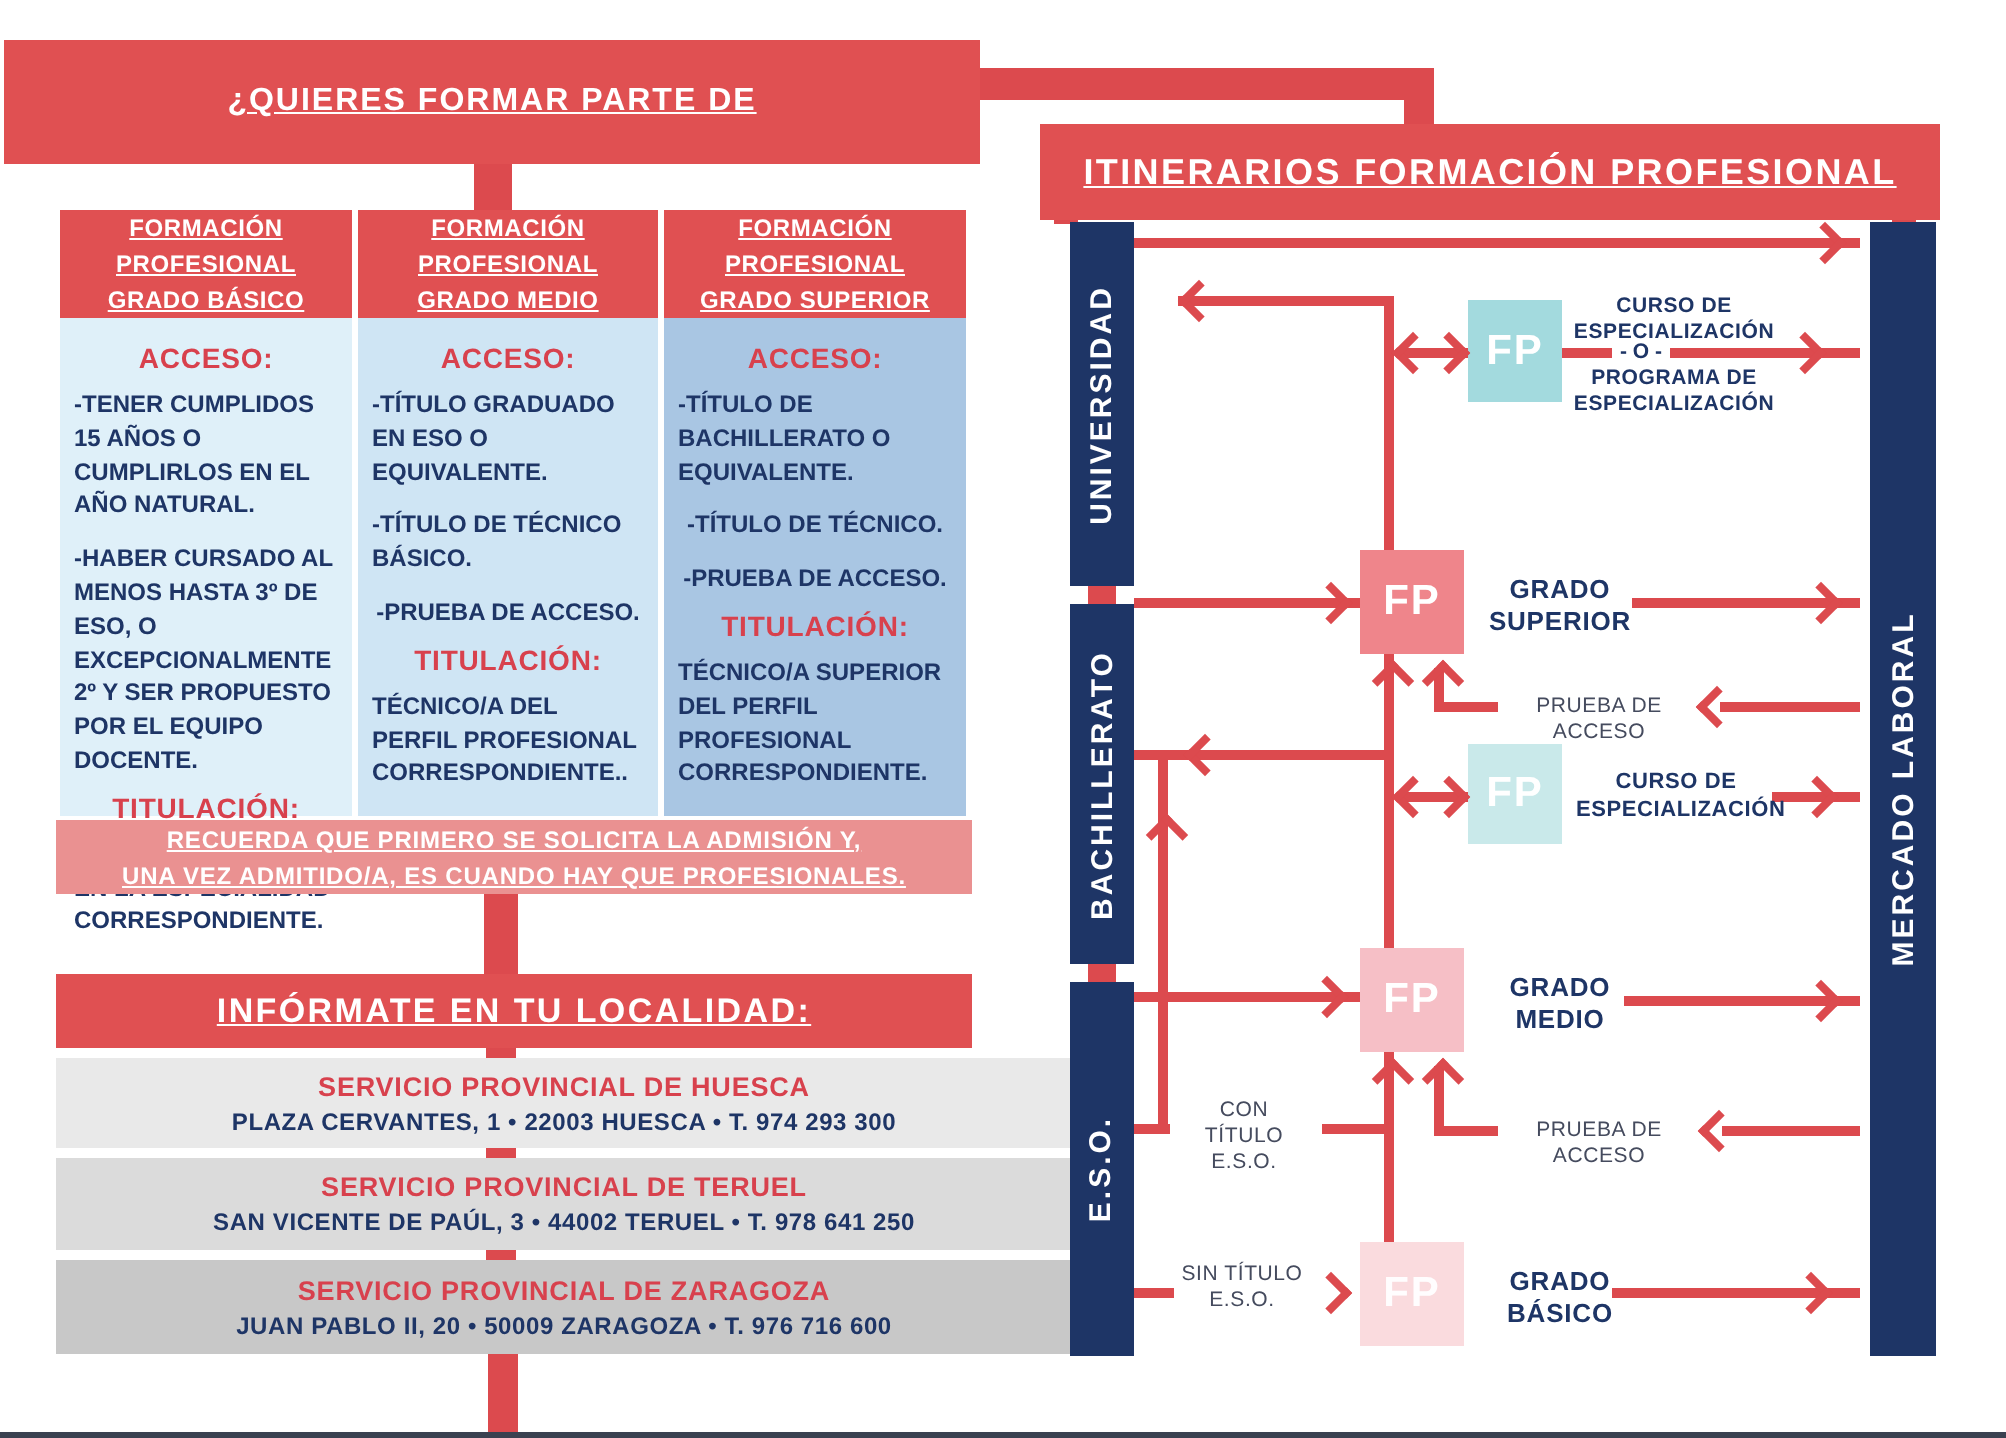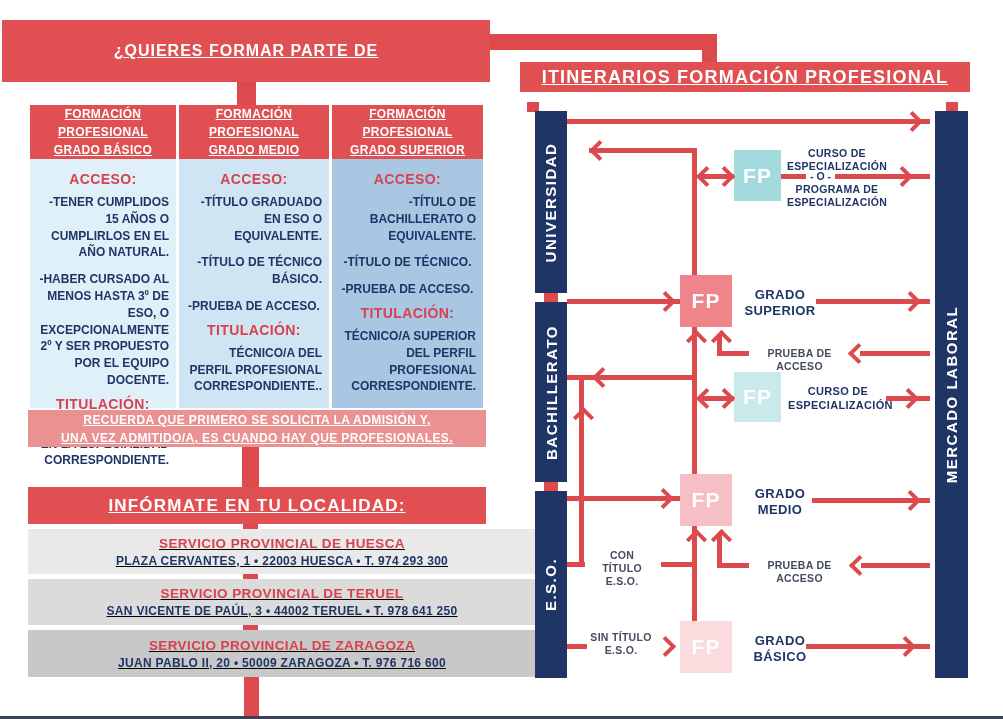--- a/index.html
+++ b/index.html
@@ -10,37 +10,37 @@
   .line{position:absolute;background:#dc4a4e;z-index:1;}
   .joint{position:absolute;background:#dc4a4e;z-index:1;}
   .chev{position:absolute;width:11px;height:11px;border-top:4.5px solid #dc4a4e;border-right:4.5px solid #dc4a4e;z-index:3;}
   .chev.r{transform:rotate(45deg);}
   .chev.l{transform:rotate(-135deg);}
   .chev.u{transform:rotate(-45deg);}
   
   .banner{background:#e05052;color:#fff;display:flex;flex-direction:column;align-items:center;justify-content:center;text-align:center;font-weight:bold;z-index:2;}
   
   .colhead{background:#e05052;color:#fff;display:flex;flex-direction:column;align-items:center;justify-content:center;text-align:center;font-weight:bold;font-size:12px;line-height:1.5;letter-spacing:.3px;z-index:2;}
-  .colbody{position:absolute;display:flex;flex-direction:column;align-items:center;text-align:right;padding:10px 7px;box-sizing:border-box;z-index:2;}
+  .colbody{position:absolute;display:flex;flex-direction:column;align-items:center;text-align:left;padding:10px 7px;box-sizing:border-box;z-index:2;}
   .colbody .rlab{color:#d8414d;font-weight:bold;font-size:14px;letter-spacing:.4px;margin:2px 0 2px;}
   .colbody .item{color:#1e3566;font-weight:bold;font-size:12px;line-height:1.4;margin:5px 0;}
   .col1bg{background:#dff0f9;}
   .col2bg{background:#cfe5f4;}
   .col3bg{background:#a9c6e3;}
   
-  .office{position:absolute;left:28px;width:508px;display:flex;flex-direction:column;align-items:center;justify-content:center;text-align:right;z-index:2;text-decoration:underline;}
+  .office{position:absolute;left:28px;width:508px;display:flex;flex-direction:column;align-items:center;justify-content:center;text-align:right;z-index:2;}
   .office .oname{color:#d8414d;font-weight:bold;font-size:13.5px;letter-spacing:.4px;}
   .office .oaddr{color:#1e3566;font-weight:bold;font-size:12px;margin-top:3px;letter-spacing:.3px;}
   
   .vbar{position:absolute;background:#1e3566;display:flex;align-items:center;justify-content:center;z-index:2;}
   .vbar span{transform:rotate(-90deg);white-space:nowrap;color:#fff;font-weight:bold;font-size:15px;letter-spacing:1.5px;}
   
   .fpbox{position:absolute;display:flex;align-items:center;justify-content:center;color:#fff;font-weight:bold;font-size:21px;letter-spacing:1px;z-index:2;}
   .gradolab{position:absolute;color:#1e3566;font-weight:bold;font-size:13px;line-height:1.25;text-align:center;letter-spacing:.4px;z-index:3;}
-  .smallab{position:absolute;color:#454b5e;font-weight:bold;font-size:10.5px;line-height:1.25;text-align:center;letter-spacing:.3px;z-index:3;}
+  .smallab{position:absolute;color:#454b5e;font-weight:normal;font-size:10.5px;line-height:1.25;text-align:center;letter-spacing:.3px;z-index:3;}
   .navylab{position:absolute;color:#1e3566;font-weight:bold;font-size:10.5px;line-height:1.25;text-align:center;letter-spacing:.3px;z-index:3;}
   .orlab{position:absolute;color:#1e3566;font-weight:bold;font-size:10.5px;background:#fff;padding:0 4px;z-index:3;}
 </style>
 </head>
 <body>
 
 <div id="stage">
 
   <div class="banner abs" style="left:2px;top:20px;width:488px;height:62px;">
     <div style="font-size:16px;letter-spacing:1px;">¿QUIERES FORMAR PARTE DE</div>
@@ -113,21 +113,21 @@
   </div>
   <div class="joint" style="left:243px;top:625px;width:15px;height:5px;"></div>
   <div class="office" style="top:630px;height:47px;background:#c8c8c8;">
     <div class="oname">SERVICIO PROVINCIAL DE ZARAGOZA</div>
     <div class="oaddr">JUAN PABLO II, 20 • 50009 ZARAGOZA • T. 976 716 600</div>
   </div>
   <div class="joint" style="left:244px;top:677px;width:15px;height:39px;"></div>
 
   <div class="abs" style="left:0;top:716px;width:1003px;height:3px;background:#3a4150;z-index:4;"></div>
 
-  <div class="banner abs" style="left:520px;top:62px;width:450px;height:30px;font-size:18px;letter-spacing:1.2px;">
+  <div class="banner abs" style="left:520px;top:62px;width:450px;height:48px;font-size:18px;letter-spacing:1.2px;">
     <div>ITINERARIOS FORMACIÓN PROFESIONAL</div>
   </div>
   <div class="joint" style="left:527px;top:102px;width:12px;height:10px;"></div>
   <div class="joint" style="left:946px;top:102px;width:12px;height:10px;"></div>
 
   <div class="joint" style="left:544px;top:289px;width:14px;height:16px;"></div>
   <div class="joint" style="left:544px;top:478px;width:14px;height:16px;"></div>
 
   <div class="vbar" style="left:535px;top:111px;width:32px;height:182px;">
     <span>UNIVERSIDAD</span>

